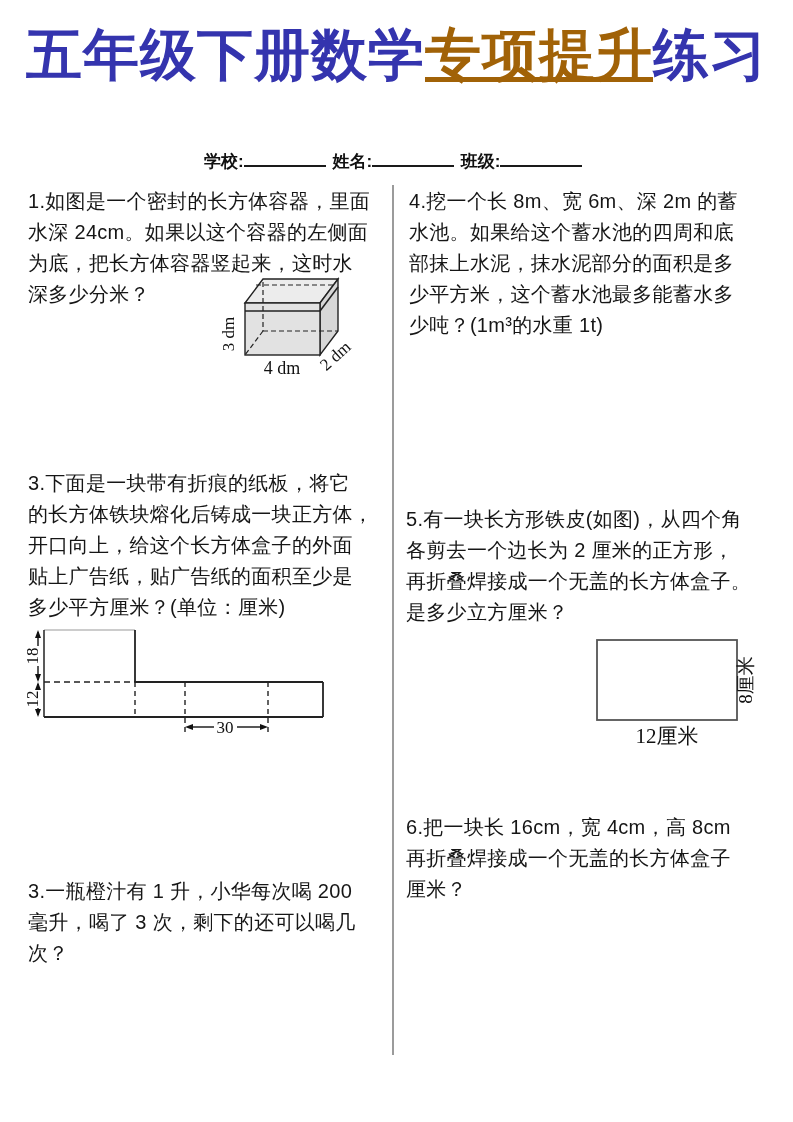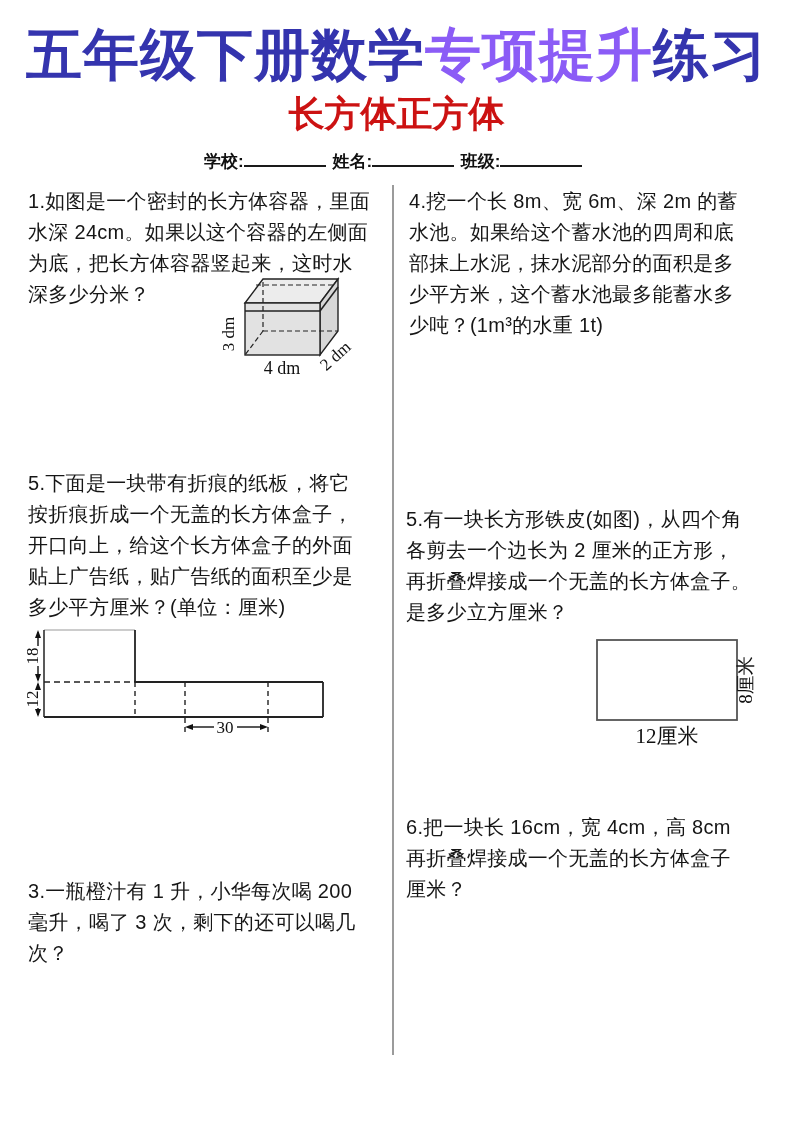--- a/index.html
+++ b/index.html
@@ -6,21 +6,21 @@
   .page {
     position:relative; width:793px; height:1122px; background:#ffffff;
     font-family:"Liberation Sans","DejaVu Sans",sans-serif; color:#161616;
     overflow:hidden;
   }
   .title {
     position:absolute; top:18px; left:0; width:100%; text-align:center;
     font-size:56px; font-weight:bold; letter-spacing:1px; white-space:nowrap;
   }
   .title .blue { color:#3434ae; }
-  .title .red  { color:#8b5cf6; }
+  .title .red  { color:#a16207;text-decoration:underline; }
   .subtitle {
     position:absolute; top:90px; left:0; width:100%; text-align:center;
     font-size:36px; font-weight:bold; color:#cc1212;
   }
   .info {
     position:absolute; top:150px; left:204px; font-size:17px; font-weight:bold;
     color:#111; white-space:nowrap;
   }
   .blank {
     display:inline-block; width:82px; height:15px;
@@ -45,21 +45,20 @@
   svg text { font-family:"Liberation Serif","DejaVu Serif",serif; fill:#111; font-weight:normal; }
 </style>
 </head>
 <body>
 
 <div class="page">
 
   <div class="title">
     <span class="blue">五年级下册数学</span><span class="red">专项提升</span><span class="blue">练习</span>
   </div>
-  <div class="subtitle">长方体正方体</div>
 
   <div class="info">
     <span>学校:</span><span class="blank"></span>
     <span>姓名:</span><span class="blank"></span>
     <span>班级:</span><span class="blank"></span>
   </div>
 
   <div class="divider"></div>
 
   <div class="problem" id="p1">
@@ -82,22 +81,22 @@
     <line x1="71" y1="14" x2="71" y2="63" stroke="#222" stroke-width="1.2" stroke-dasharray="5,3"></line>
     <line x1="71" y1="63" x2="146" y2="63" stroke="#222" stroke-width="1.2" stroke-dasharray="5,3"></line>
     <line x1="71" y1="63" x2="53" y2="87" stroke="#222" stroke-width="1.2" stroke-dasharray="5,3"></line>
 
     <text x="42" y="66" font-size="17" text-anchor="middle" transform="rotate(-90 42 66)">3 dm</text>
     <text x="90" y="106" font-size="18" text-anchor="middle">4 dm</text>
     <text x="147" y="92" font-size="17" text-anchor="middle" transform="rotate(-42 147 92)">2 dm</text>
   </svg>
 
   <div class="problem" id="p2">
-    <div class="line">5.下面是一块带有折痕的纸板，将它</div>
-    <div class="line">按折痕折成一个无盖的长方体盒子，</div>
+    <div class="line">3.下面是一块带有折痕的纸板，将它</div>
+    <div class="line">的长方体铁块熔化后铸成一块正方体，</div>
     <div class="line">开口向上，给这个长方体盒子的外面</div>
     <div class="line">贴上广告纸，贴广告纸的面积至少是</div>
     <div class="line">多少平方厘米？(单位：厘米)</div>
   </div>
 
   <svg class="fig" id="fig2" width="322" height="132" viewBox="0 0 322 132">
 
     <line x1="18" y1="10" x2="109" y2="10" stroke="#999" stroke-width="1.2"></line>
     <line x1="18" y1="10" x2="18" y2="62" stroke="#222" stroke-width="1.5"></line>
     <line x1="109" y1="10" x2="109" y2="62" stroke="#222" stroke-width="1.8"></line>

